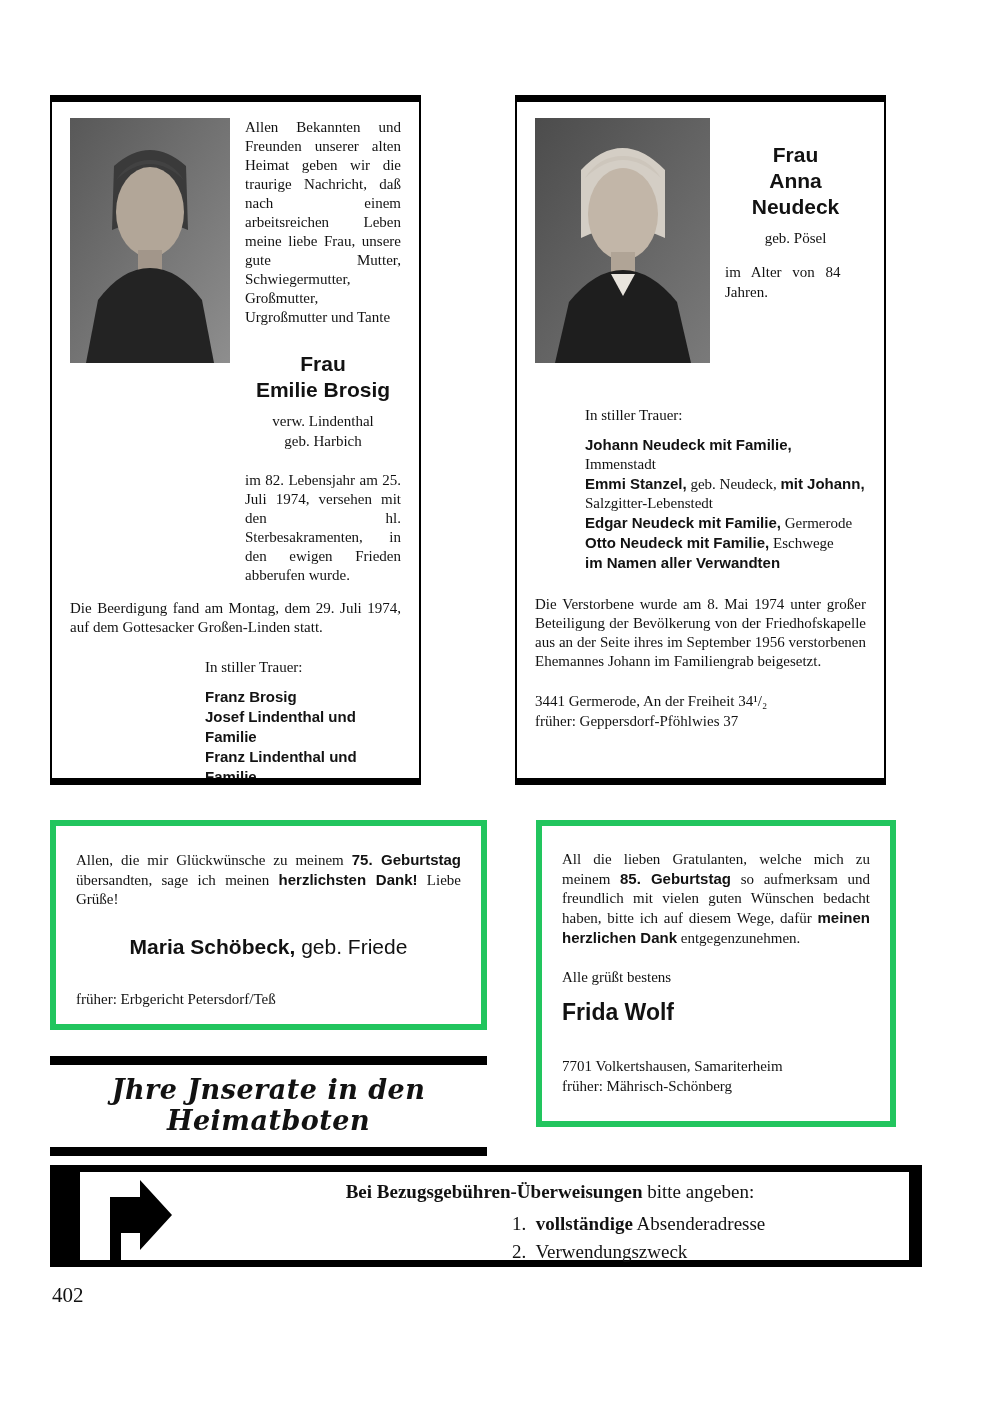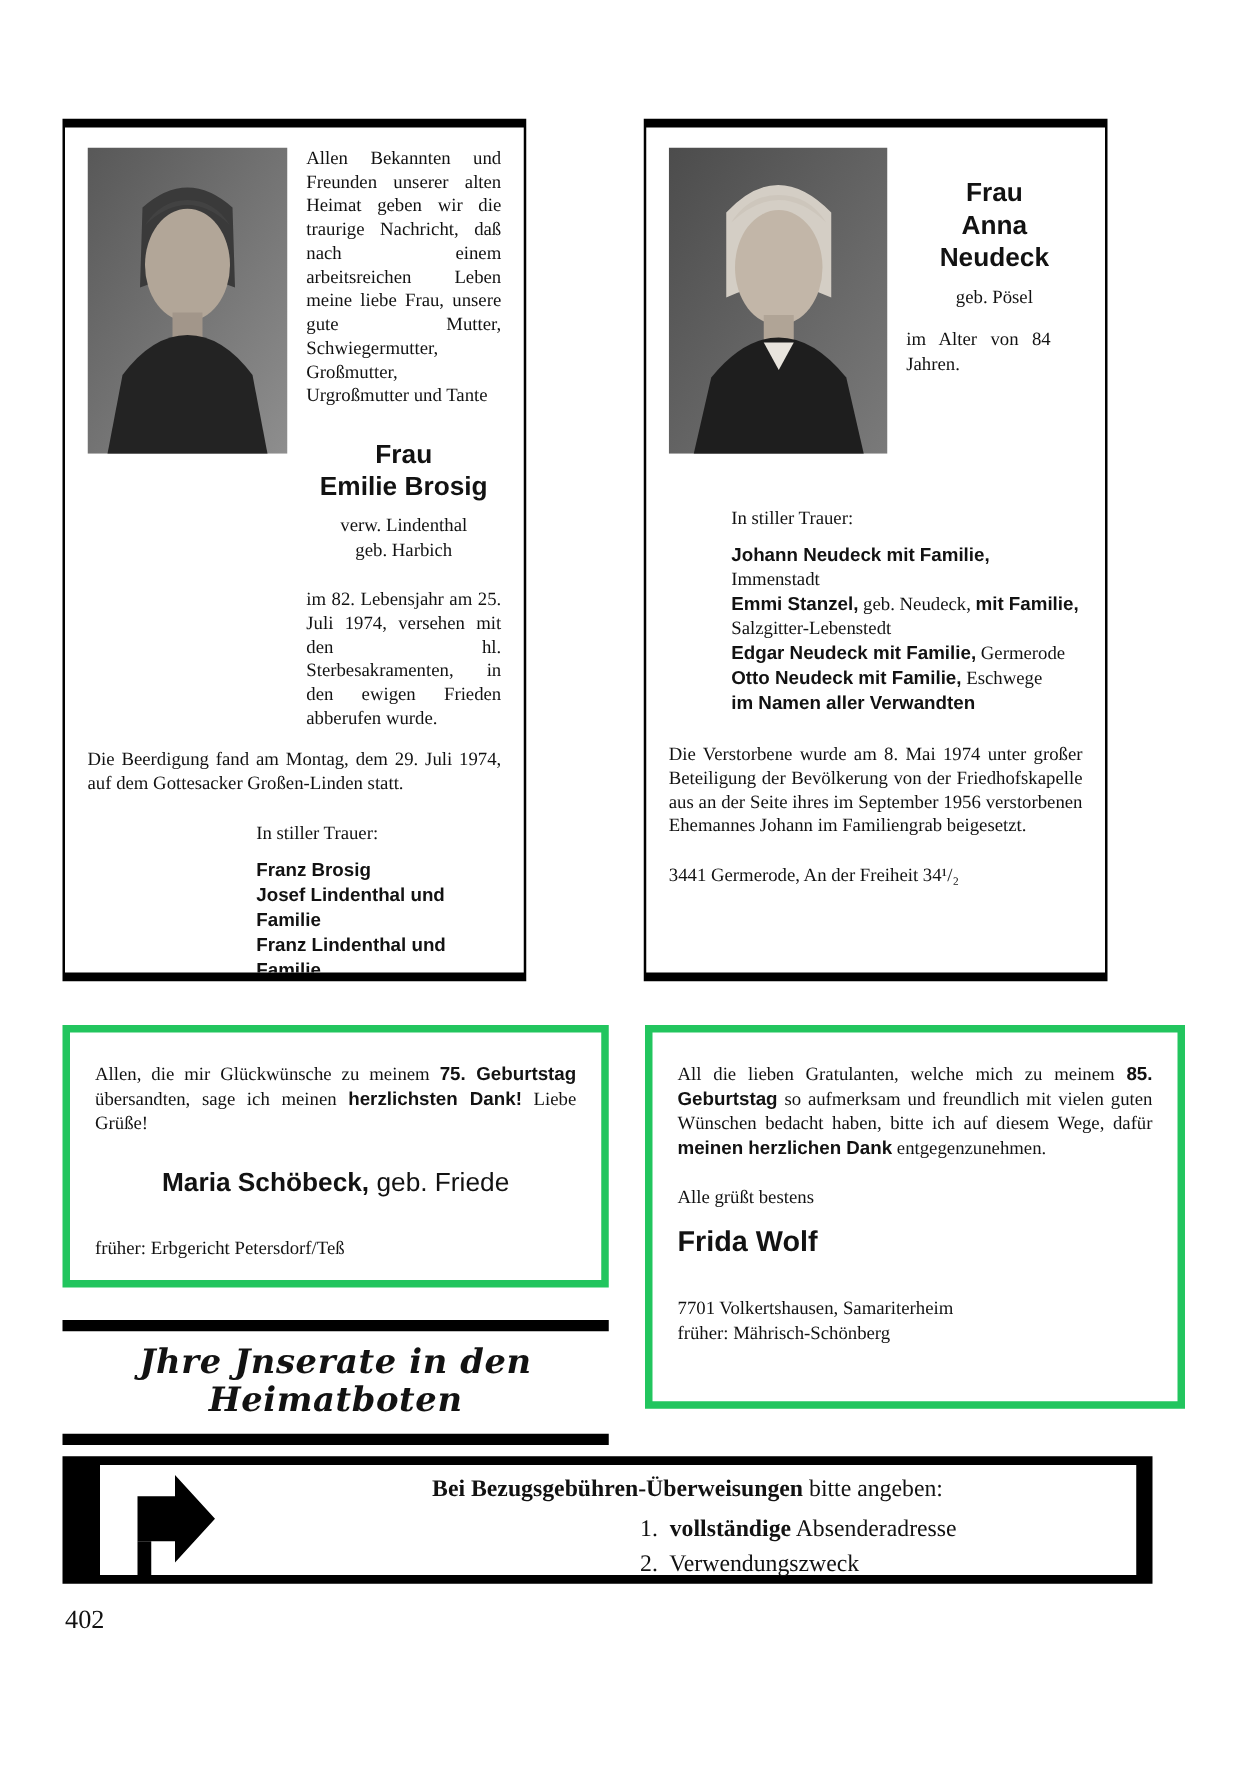--- a/index.html
+++ b/index.html
@@ -39,21 +39,21 @@
     font-size:15px; line-height:20px;
   }
   .mourn-lines div { font-size:15px; line-height:19px; }
   .addr { font-size:15px; line-height:20px; }
   .addr-left-box { margin-top:30px; }
   .addr-right-box { margin-top:20px; }
   .b { font-weight:bold; }
   .sansb .b { font-family:"Liberation Sans", sans-serif; }
   .cong-box { position:absolute; border:6px solid #22c55e; background:#fff; padding:24px 20px; overflow:hidden; }
   .cong-left  { left:50px;  top:820px; width:437px; height:210px; }
-  .cong-right { left:516px; top:820px; width:432px; height:307px; }
+  .cong-right { left:536px; top:820px; width:360px; height:307px; }
   .cong-name { text-align:center; margin-top:26px; font-size:21px; font-family:"Liberation Sans", sans-serif; }
   .cong-name .bold { font-weight:bold; }
   .cong-addr { font-size:15px; line-height:20px; margin-top:30px; }
   .greeting { font-size:15px; line-height:19px; margin-top:20px; }
   .frida {
     text-align:left; font-family:"Liberation Sans", sans-serif;
     font-weight:bold; font-size:23px; margin-top:12px; padding-right:4px;
   }
   .banner { position:absolute; left:50px; top:1056px; width:437px; }
   .banner .bar { height:9px; background:#000; }
@@ -144,30 +144,31 @@
         <div class="frau">Anna Neudeck</div>
         <div class="sub sub-first">geb. Pösel</div>
         <div class="sub sub-left">im Alter von 84 Jahren.</div>
       </div>
     </div>
   </div>
   <div class="mourn-block-right">
     <div class="mourn-label">In stiller Trauer:</div>
     <div class="mourn-lines sansb">
       <div><span class="b">Johann Neudeck mit Familie,</span><span> Immenstadt</span></div>
-      <div><span class="b">Emmi Stanzel,</span><span> geb. Neudeck, </span><span class="b">mit Familie,</span></div>
+      <div><span class="b">Emmi Stanzel,</span><span> geb. Neudeck, </span><span class="b">mit Johann,</span></div>
       <div><span>Salzgitter-Lebenstedt</span></div>
       <div><span class="b">Edgar Neudeck mit Familie,</span><span> Germerode</span></div>
       <div><span class="b">Otto Neudeck mit Familie,</span><span> Eschwege</span></div>
       <div><span class="b">im Namen aller Verwandten</span></div>
     </div>
   </div>
   <p class="just" style="margin-top:22px;">Die Verstorbene wurde am 8. Mai 1974 unter großer Beteiligung der Bevölkerung von der Friedhofskapelle aus an der Seite ihres im September 1956 verstorbenen Ehemannes Johann im Familiengrab beigesetzt.</p>
   <div class="addr addr-right-box">
     <div>3441 Germerode, An der Freiheit 34¹/₂</div>
+    <div>früher: Geppersdorf-Pföhlwies 37</div>
   </div>
 </section>
 
 <section class="cong-box cong-left">
   <p class="just sansb"><span>Allen, die mir Glückwünsche zu meinem </span><span class="b">75. Geburtstag</span><span> übersandten, sage ich meinen </span><span class="b">herzlichsten Dank!</span><span> Liebe Grüße!</span></p>
   <div class="cong-name">
     <span class="bold">Maria Schöbeck,</span><span> geb. Friede</span>
   </div>
   <div class="cong-addr">früher: Erbgericht Petersdorf/Teß</div>
 </section>

